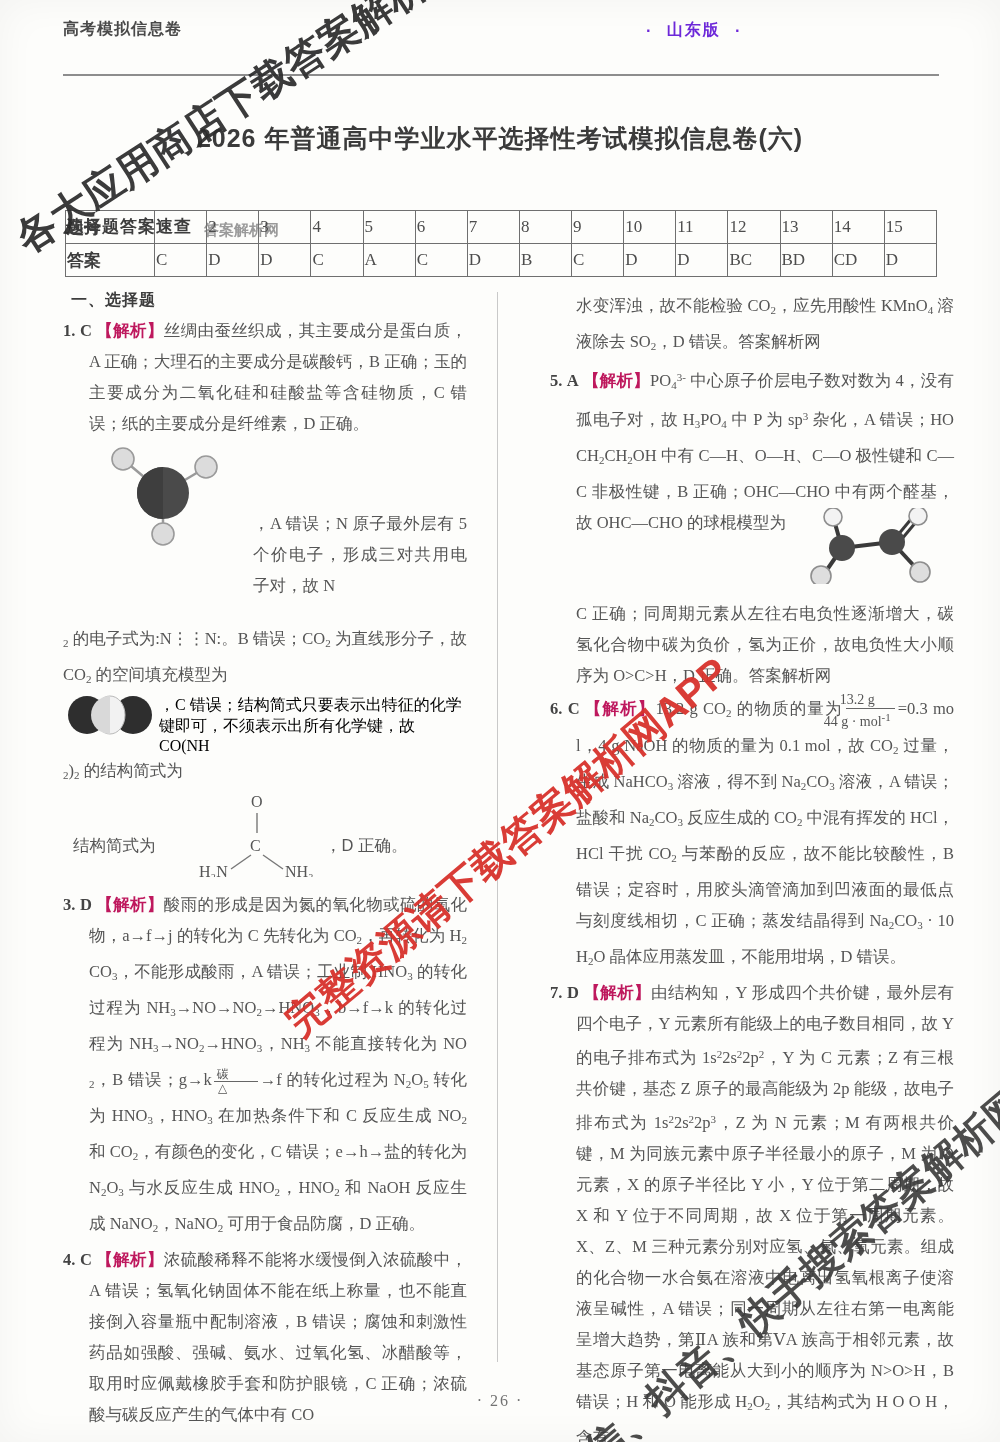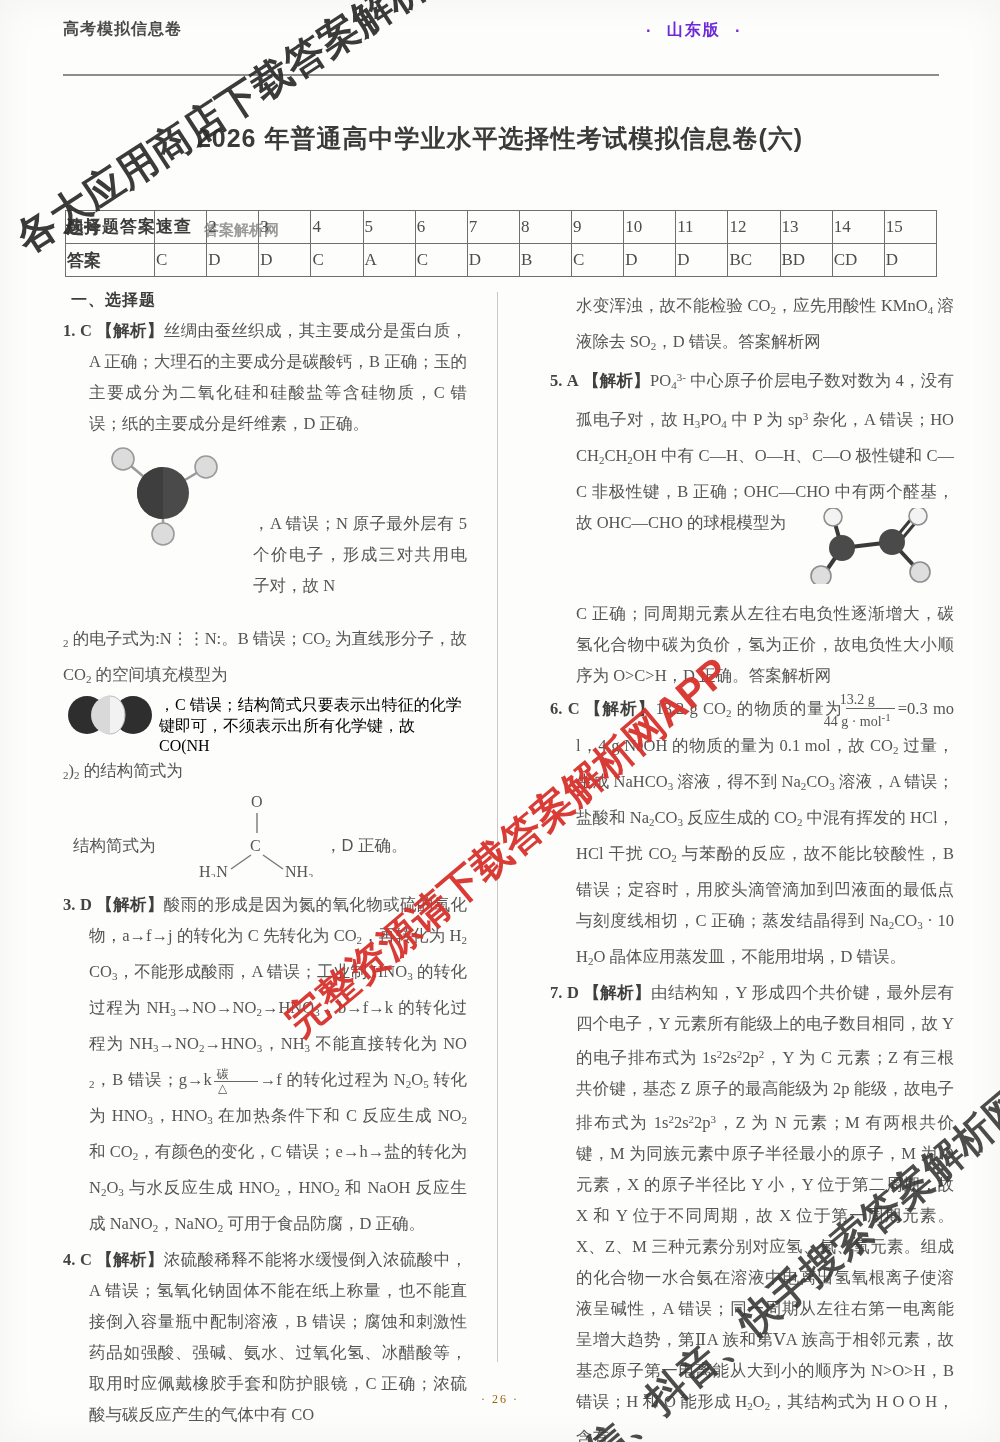--- a/index.html
+++ b/index.html
@@ -35,39 +35,39 @@
   .col.left{left:63px;}
   .col.right{left:550px;}
   .divider{position:absolute;left:497px;top:292px;width:1px;height:1070px;background:#c9c9c9;}
   .sect{font-family:"Liberation Sans","DejaVu Sans",sans-serif;font-weight:bold;font-size:16px;
     color:#3d3d3d;margin:0 0 4px 8px;letter-spacing:1px;}
   p.itm{margin:0 0 0 0;font-size:16.5px;line-height:31px;color:#555;
     text-align:justify;text-justify:inter-ideograph;word-break:break-all;}
   p.itm.hang{padding-left:26px;text-indent:-26px;}
   p.cont{padding-left:26px;}
   b.ans{font-family:"Liberation Serif","DejaVu Serif",serif;color:#444;}
-  b.jx{font-family:"Liberation Sans","DejaVu Sans",sans-serif;color:#404040;}
+  b.jx{font-family:"Liberation Sans","DejaVu Sans",sans-serif;color:#be185d;}
   .sub{font-size:11px;vertical-align:-3px;}
   .sup{font-size:11px;vertical-align:5px;}
   .frac{display:inline-block;vertical-align:middle;text-align:center;font-size:14px;line-height:17px;
     margin:0 3px;}
   .frac .num{border-bottom:1px solid #666;padding:0 4px;display:block;}
   .frac .den{padding:0 4px;display:block;}
   .rxn{display:inline-block;text-align:center;vertical-align:middle;font-size:12px;line-height:13px;
     margin:0 2px;}
   .rxn .top{display:block;}
   .rxn .bar{display:block;border-top:1px solid #666;width:44px;}
   .rxn .bot{display:block;}
   
   .fig{display:block;}
   .figline{display:flex;align-items:flex-start;}
   svg{display:block;}
   
   .footer{position:absolute;left:0;top:1392px;width:1000px;text-align:center;
-    font-size:12px;color:#a16207;letter-spacing:2px;font-family:"Liberation Serif","DejaVu Serif",serif;}
+    font-size:16px;color:#737373;letter-spacing:2px;font-family:"Liberation Serif","DejaVu Serif",serif;}
   
   .wm{position:absolute;white-space:nowrap;font-family:"Liberation Sans","DejaVu Sans",sans-serif;
     font-weight:bold;pointer-events:none;}
   .wm.dark{color:#2b2b2b;}
   .wm.red{color:#d8322c;}
   .wm.grey{color:#3a3a3a;}
   
   .edge{position:absolute;left:0;top:0;width:1000px;height:1442px;
     box-shadow:inset 0 0 40px rgba(0,0,0,.045);pointer-events:none;}
 </style>

